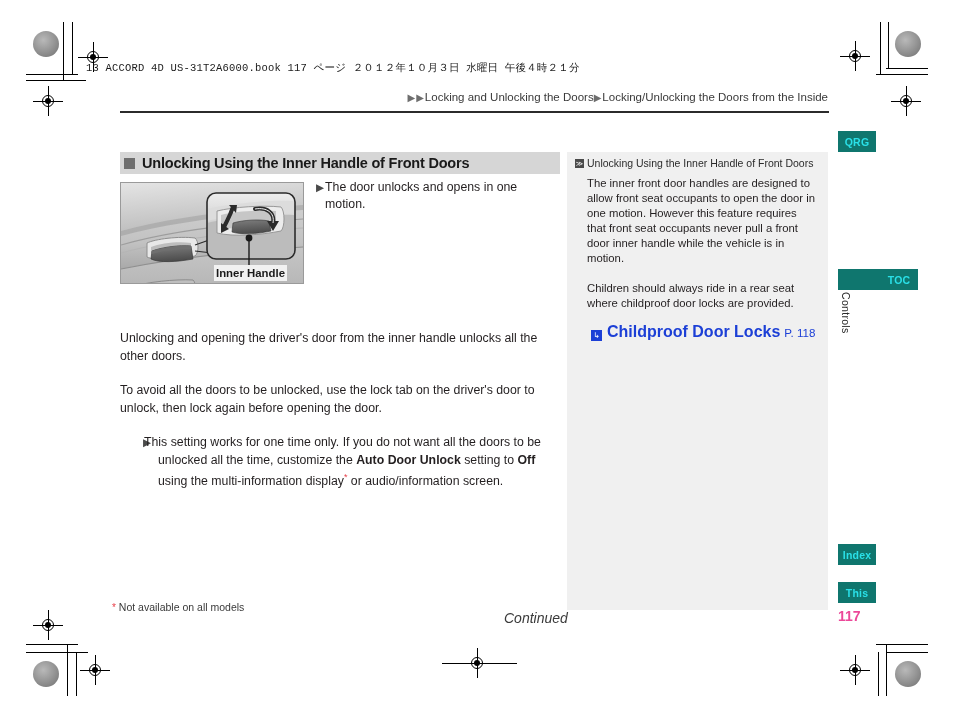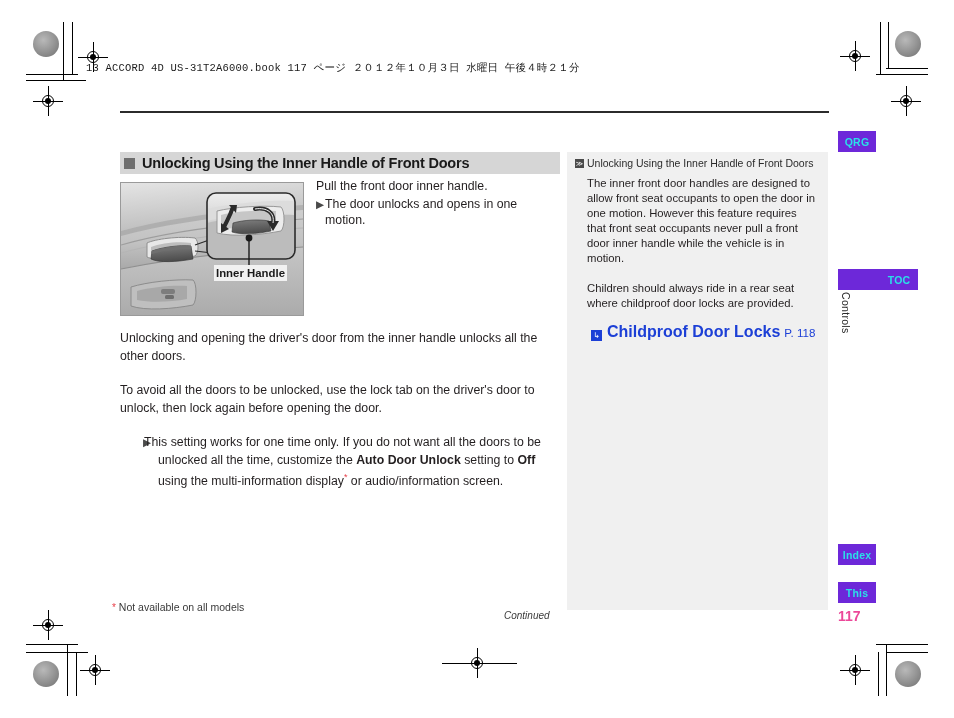--- a/index.html
+++ b/index.html
@@ -50,21 +50,21 @@
   
   .headingbar{
     position:absolute;left:120px;top:152px;width:440px;height:22px;
     background:#d6d6d6;display:flex;align-items:center;
   }
   .headingbar .sq{width:11px;height:11px;background:#6e6e6e;margin:0 7px 0 4px;flex:0 0 auto;}
   .headingbar .txt{font-size:14.5px;font-weight:bold;color:#1a1a1a;letter-spacing:-0.2px;}
 
   
   .illus{
-    position:absolute;left:120px;top:182px;width:184px;height:134px;
+    position:absolute;left:120px;top:182px;width:184px;height:102px;
     border:1px solid #9a9a9a;box-sizing:border-box;overflow:hidden;background:#fef9c3;
   }
   .illus svg{display:block;}
 
   
   .instr{
     position:absolute;left:316px;top:178px;width:240px;
     font-size:12.3px;line-height:16.5px;color:#231f20;
   }
   .instr .sub{display:flex;margin-top:1px;}
@@ -106,42 +106,42 @@
   .linkicon{
     display:inline-block;width:11px;height:11px;background:#1c3fd6;color:#fff;
     font-size:8px;line-height:11px;text-align:center;margin-right:5px;
     position:relative;top:1px;flex:0 0 auto;
   }
   .linktitle{color:#1c3fd6;font-weight:bold;font-size:16px;}
   .linkpage{color:#1c3fd6;font-size:11.6px;margin-left:4px;}
 
   
   .navtab{
-    position:absolute;left:838px;width:38px;height:21px;background:#6d28d9;
+    position:absolute;left:838px;width:38px;height:21px;background:#0f766e;
     color:#2ae0e8;font-size:10.5px;font-weight:bold;
     display:flex;align-items:center;justify-content:center;letter-spacing:0.2px;
   }
   #tab-qrg{top:131px;}
   #tab-toc{top:269px;padding-left:42px;}
   #tab-index{top:544px;}
   #tab-home{top:582px;}
 
   .chaptertab{
     position:absolute;left:840px;top:292px;
     font-size:10.5px;color:#2b2b2b;
     writing-mode:vertical-rl;letter-spacing:0.3px;
   }
 
   
   .footnote{
     position:absolute;left:112px;top:601px;font-size:10.5px;color:#3a3a3a;
   }
   .footnote .star{color:#e8404a;font-size:10px;vertical-align:baseline;}
   .continued{
-    position:absolute;left:504px;top:610px;font-size:10px;
+    position:absolute;left:504px;top:610px;font-size:14px;
     font-style:italic;color:#3a3a3a;
   }
   .pageno{
     position:absolute;left:838px;top:608px;font-size:14px;font-weight:bold;color:#ec4899;
   }
 </style>
 </head>
 <body>
 
 <div class="page">
@@ -215,20 +215,23 @@
   <div class="regmark" style="left:462px;top:648px;">
     <div class="hl"></div>
       <div class="vl"></div>
       <div class="ring"></div>
       <div class="dot"></div>
   </div>
   <div class="cropline" style="left:442px;top:662.5px;width:75px;height:1px;"></div>
 
   <div class="bookslug">13 ACCORD 4D US-31T2A6000.book   117 ページ   ２０１２年１０月３日   水曜日   午後４時２１分</div>
 
+  <div class="breadcrumb">
+    <span class="tri">▶</span><span class="tri">▶</span><span>Locking and Unlocking the Doors</span><span class="tri">▶</span><span>Locking/Unlocking the Doors from the Inside</span>
+  </div>
   <div class="hrule"></div>
 
   <div class="headingbar">
     <span class="sq"></span>
     <span class="txt">Unlocking Using the Inner Handle of Front Doors</span>
   </div>
 
   <div class="illus">
     <svg width="182" height="132" viewBox="0 0 182 132" xmlns="http://www.w3.org/2000/svg">
       <defs>
@@ -311,21 +314,20 @@
 
       <circle cx="128" cy="55" r="3.4" fill="#1a1a1a"></circle>
       <path d="M128,55 L128,84" stroke="#1a1a1a" stroke-width="1.4"></path>
 
       <rect x="93" y="82" width="73" height="16" fill="#f1f1f1"></rect>
       <text x="129.5" y="94" font-family="Liberation Sans, sans-serif" font-size="11.4" font-weight="bold" fill="#1a1a1a" text-anchor="middle">Inner Handle</text>
     </svg>
   </div>
 
   <div class="instr">
-    <div>Pull the front door inner handle.</div>
     <div class="sub">
       <span class="tri">▶</span>
       <span>The door unlocks and opens in one motion.</span>
     </div>
   </div>
 
   <div class="body">
     <p>Unlocking and opening the driver's door from the inner handle unlocks all the other doors.</p>
     <p>To avoid all the doors to be unlocked, use the lock tab on the driver's door to unlock, then lock again before opening the door.</p>
     <div class="bullet">

